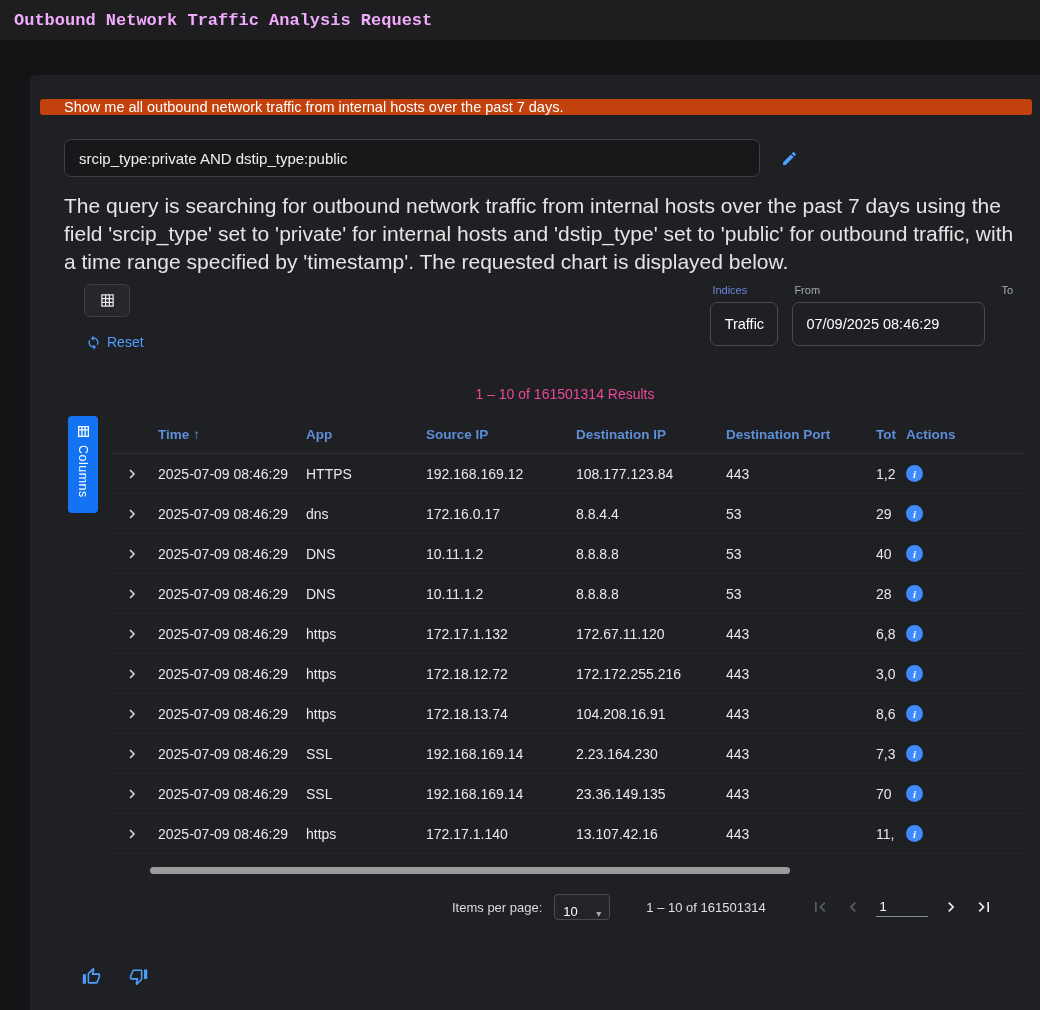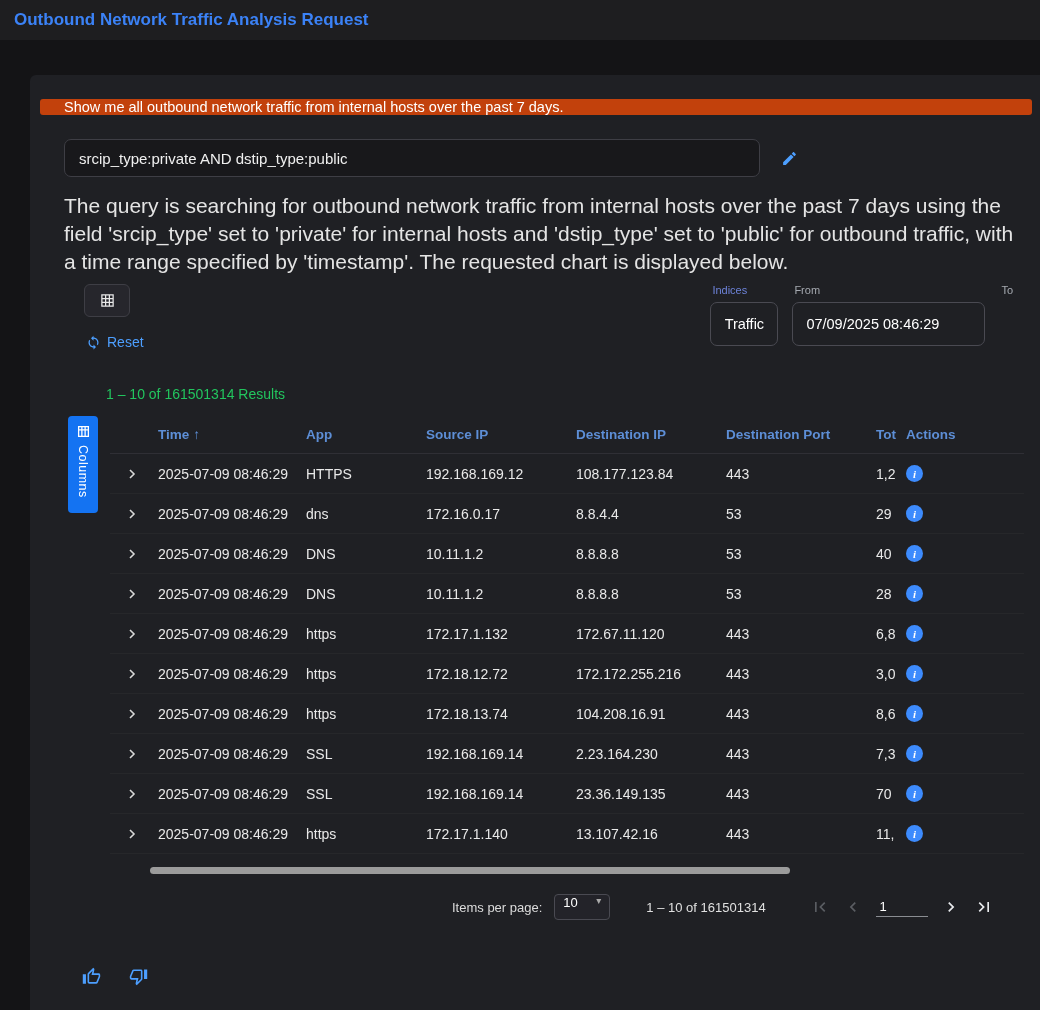--- a/index.html
+++ b/index.html
@@ -8,21 +8,21 @@
     background:#141416;
     font-family:"Liberation Sans", sans-serif;
     overflow:hidden;
     position:relative;
     color:#e8e8e8;
   }
   .titlebar {
     height:40px; background:#1e1e20;
     display:flex; align-items:center; padding-left:14px;
   }
-  .titlebar h1 { font-size:17px; font-weight:bold; color:#3b82f6; }
+  .titlebar h1 { font-size:17px; font-weight:bold; color:#f0abfc;font-family:Liberation Mono, monospace; }
 
   .panel {
     position:absolute; left:30px; top:75px; right:0; bottom:0;
     background:#1f2024; border-top-left-radius:6px;
   }
   .banner {
     margin:24px 8px 0 10px; height:16px; border-radius:3px;
     background:#c2410c; color:#ffffff; font-size:14.5px;
     display:flex; align-items:center; padding-left:24px;
   }
@@ -53,21 +53,21 @@
   .field-label { font-size:11px; margin:0 0 6px 2px; color:#a5a9b0; }
   .field-indices .field-label { color:#6d83d9; }
   .field-box {
     height:44px; border:1px solid #4a4a52; border-radius:7px;
     display:flex; align-items:center; padding:0 13px;
     color:#ffffff; font-size:14.5px; background:transparent; cursor:pointer;
   }
   .field-indices .field-box { width:68px; justify-content:center; padding:12px; }
   .field-from .field-box, .field-to .field-box { width:193px; }
 
-  .results-summary { margin:36px 0 0 42px; font-size:14px; color:#22c55e; }
+  .results-summary { margin:36px 0 0 42px; font-size:14px; color:#ec4899;text-align:center; }
 
   .table-zone { display:flex; align-items:flex-start; margin-top:14px; margin-left:4px; }
   .columns-btn {
     width:30px; height:97px; background:#1473f2; border-radius:4px;
     display:flex; flex-direction:column; align-items:center; padding-top:9px; gap:7px;
     color:#ffffff; cursor:pointer; flex-shrink:0;
   }
   .columns-btn .vtext { writing-mode:vertical-rl; font-size:12.5px; letter-spacing:0.5px; }
 
   .table { flex:1; margin-left:12px; overflow:hidden; }
@@ -101,21 +101,21 @@
     font-size:11px; font-style:italic; font-family:"Liberation Serif", serif;
     font-weight:bold; cursor:pointer;
   }
 
   .hscrollbar { margin:13px 0 0 40px; width:640px; height:7px; background:#9b9b9b; border-radius:4px; cursor:pointer; }
 
   .pagination { display:flex; align-items:center; margin-top:20px; padding-left:388px; font-size:13px; color:#dcdcdc; }
   .ipp-select {
     margin-left:12px; width:56px; height:26px;
     border:1px solid #4a4a52; border-radius:4px; background:#232329;
-    display:flex; align-items:flex-start; justify-content:space-between;
+    display:flex; align-items:flex-end; justify-content:space-between;
     padding:0 8px; color:#ffffff; cursor:pointer;
   }
   .ipp-caret { color:#aaaaaa; font-size:10px; }
   .range { margin-left:36px; color:#e0e0e0; }
   .pager { display:flex; align-items:center; margin-left:44px; gap:13px; }
   .pgbtn { display:flex; cursor:pointer; }
   .pgbtn.disabled { color:#5a5d62; }
   .pgbtn.enabled { color:#e8eaed; }
   .page-input {
     width:52px; background:transparent; border:none;

